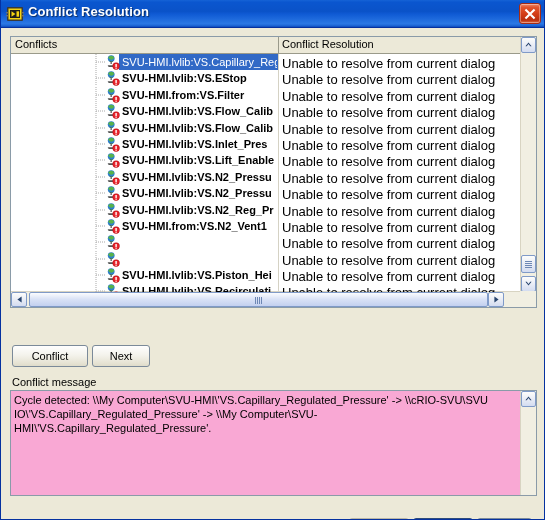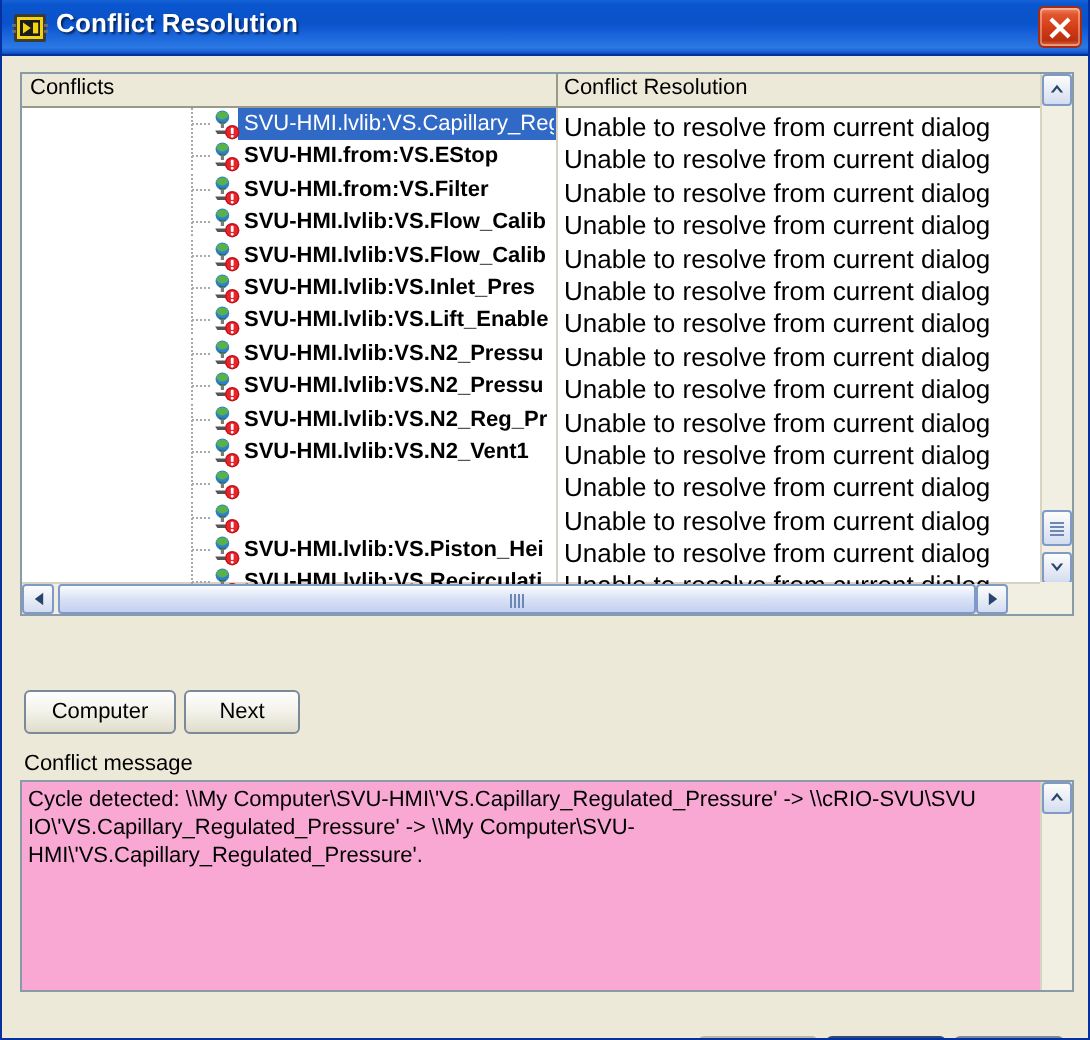--- a/index.html
+++ b/index.html
@@ -443,21 +443,21 @@
       <ellipse cx="6.2" cy="3.6" rx="3.4" ry="3.4" fill="#2f7fd0"></ellipse>
       <path d="M3.1 2.6 a3.4 3.4 0 0 1 6.2 0.2 a3.4 3.4 0 0 1 -6.2 -0.2z" fill="#58b24a"></path>
       <path d="M4.4 5.4 a3.4 3.4 0 0 0 3.8 0.3 l-0.6 1.1 h-2.7z" fill="#2c6a2a"></path>
       <rect x="5.4" y="6.8" width="1.6" height="2.2" fill="#7a7a7a"></rect>
       <path d="M2.6 10.2 h7.2 l-1.1 1.8 h-5z" fill="#545454"></path>
       <circle cx="11.1" cy="11.1" r="3.6" fill="#c2121a"></circle>
       <circle cx="11.1" cy="11.1" r="2.9" fill="#e8252c"></circle>
       <rect x="10.4" y="8.9" width="1.4" height="3.1" rx="0.5" fill="#ffffff"></rect>
       <rect x="10.4" y="12.5" width="1.4" height="1.3" rx="0.4" fill="#ffffff"></rect>
     </svg></div>
-              <div class="row-label">SVU-HMI.from:VS.EStop</div>
+              <div class="row-label">SVU-HMI.lvlib:VS.EStop</div>
               <div class="row-res">Unable to resolve from current dialog</div>
             </div>
             <div class="row">
               <div class="tree-guides">
     <svg width="12" height="16" viewBox="0 0 12 16">
       <path d="M1 0 L1 16" stroke="#a9a9a9" stroke-width="1" stroke-dasharray="1 1"></path>
       <path d="M1 8 L11 8" stroke="#a9a9a9" stroke-width="1" stroke-dasharray="1 1"></path>
     </svg></div>
               <div class="node-icon">
     <svg width="16" height="15" viewBox="0 0 16 15">
@@ -632,21 +632,21 @@
       <ellipse cx="6.2" cy="3.6" rx="3.4" ry="3.4" fill="#2f7fd0"></ellipse>
       <path d="M3.1 2.6 a3.4 3.4 0 0 1 6.2 0.2 a3.4 3.4 0 0 1 -6.2 -0.2z" fill="#58b24a"></path>
       <path d="M4.4 5.4 a3.4 3.4 0 0 0 3.8 0.3 l-0.6 1.1 h-2.7z" fill="#2c6a2a"></path>
       <rect x="5.4" y="6.8" width="1.6" height="2.2" fill="#7a7a7a"></rect>
       <path d="M2.6 10.2 h7.2 l-1.1 1.8 h-5z" fill="#545454"></path>
       <circle cx="11.1" cy="11.1" r="3.6" fill="#c2121a"></circle>
       <circle cx="11.1" cy="11.1" r="2.9" fill="#e8252c"></circle>
       <rect x="10.4" y="8.9" width="1.4" height="3.1" rx="0.5" fill="#ffffff"></rect>
       <rect x="10.4" y="12.5" width="1.4" height="1.3" rx="0.4" fill="#ffffff"></rect>
     </svg></div>
-              <div class="row-label">SVU-HMI.lvlib:VS.N2_Vent1</div>
+              <div class="row-label">SVU-HMI.from:VS.N2_Vent1</div>
               <div class="row-res">Unable to resolve from current dialog</div>
             </div>
             <div class="row">
               <div class="tree-guides">
     <svg width="12" height="16" viewBox="0 0 12 16">
       <path d="M1 0 L1 16" stroke="#a9a9a9" stroke-width="1" stroke-dasharray="1 1"></path>
       <path d="M1 8 L11 8" stroke="#a9a9a9" stroke-width="1" stroke-dasharray="1 1"></path>
     </svg></div>
               <div class="node-icon">
     <svg width="16" height="15" viewBox="0 0 16 15">
@@ -764,21 +764,21 @@
         </div>
         <div class="sb-hbtn" id="h-right">
           <svg width="5" height="7" viewBox="0 0 5 7">
               <path d="M0.4 0.4 L0.4 6.6 L4.6 3.5 Z" fill="#28456f"></path>
             </svg>
         </div>
       </div>
       <div id="corner-box"></div>
     </div>
 
-    <div class="xp-button" id="btn-previous">Computer</div>
+    <div class="xp-button" id="btn-previous">Conflict</div>
     <div class="xp-button" id="btn-next">Next</div>
 
     <div id="msg-label">Conflict message</div>
     <div id="msg-frame">
       <div id="msg-text">Cycle detected: \\My Computer\SVU-HMI\'VS.Capillary_Regulated_Pressure' -&gt; \\cRIO-SVU\SVU IO\'VS.Capillary_Regulated_Pressure' -&gt; \\My Computer\SVU-HMI\'VS.Capillary_Regulated_Pressure'.</div>
       <div id="msg-vscroll">
         <div class="sb-btn" id="m-up" style="top:0">
           <svg width="7" height="5" viewBox="0 0 7 5">
               <path d="M3.5 0.4 L6.6 4.2 L5.2 4.2 L3.5 2.1 L1.8 4.2 L0.4 4.2 Z" fill="#28456f"></path>
             </svg>

